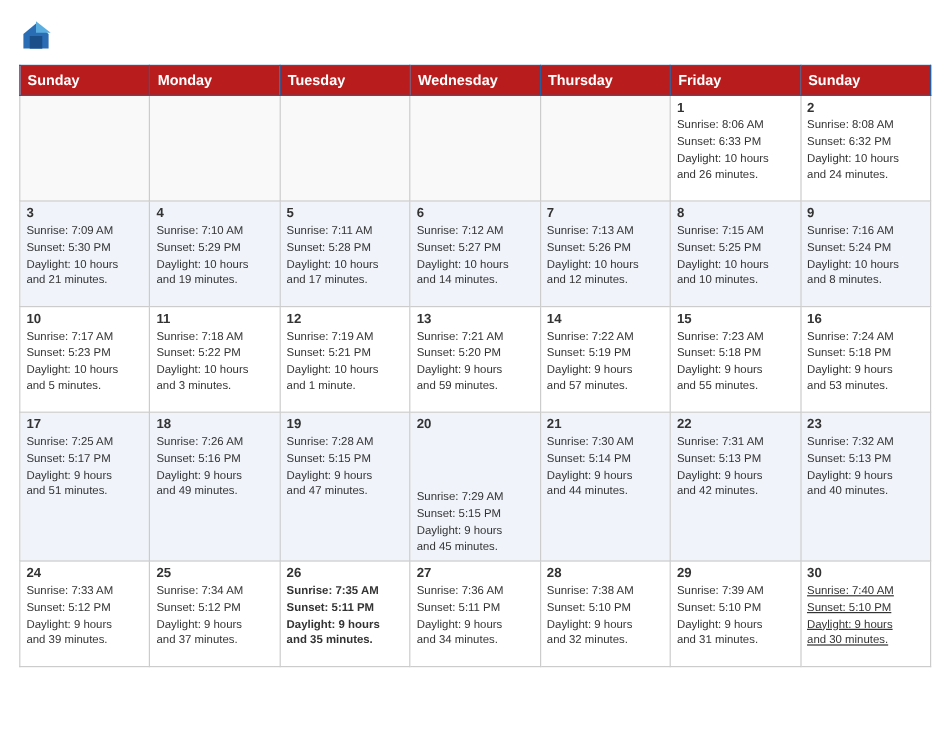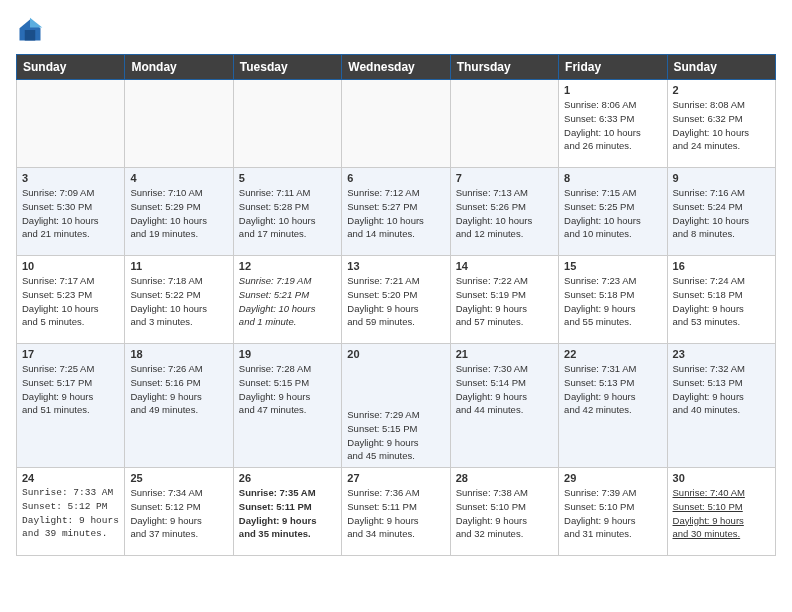--- a/index.html
+++ b/index.html
@@ -56,21 +56,21 @@
     .location {
       font-size: 14px;
       color: #444;
     }
     .calendar {
       width: 100%;
       border-collapse: collapse;
       border: 1px solid #ccc;
     }
     .calendar th {
-      background: #404040;
+      background: #b91c1c;
       color: #fff;
       font-size: 12px;
       font-weight: bold;
       padding: 5px 6px;
       text-align: left;
       border: 1px solid #2060a0;
     }
     .calendar td {
       width: 108px;
       vertical-align: top;
@@ -219,21 +219,21 @@
           </td>
           <td>
             <span class="day-num">11</span>
             <div class="day-info" style="white-space: pre-line;">Sunrise: 7:18 AM
 Sunset: 5:22 PM
 Daylight: 10 hours
 and 3 minutes.</div>
           </td>
           <td>
             <span class="day-num">12</span>
-            <div class="day-info" style="white-space: pre-line; font-style: italic;">Sunrise: 7:19 AM
+            <div class="day-info" style="white-space: pre-line;">Sunrise: 7:19 AM
 Sunset: 5:21 PM
 Daylight: 10 hours
 and 1 minute.</div>
           </td>
           <td>
             <span class="day-num">13</span>
             <div class="day-info" style="white-space: pre-line;">Sunrise: 7:21 AM
 Sunset: 5:20 PM
 Daylight: 9 hours
 and 59 minutes.</div>
@@ -307,21 +307,21 @@
             <span class="day-num">23</span>
             <div class="day-info" style="white-space: pre-line;">Sunrise: 7:32 AM
 Sunset: 5:13 PM
 Daylight: 9 hours
 and 40 minutes.</div>
           </td>
         </tr>
         <tr>
           <td>
             <span class="day-num">24</span>
-            <div class="day-info" style="white-space: pre-line; font-family: Liberation Mono, monospace;">Sunrise: 7:33 AM
+            <div class="day-info" style="white-space: pre-line;">Sunrise: 7:33 AM
 Sunset: 5:12 PM
 Daylight: 9 hours
 and 39 minutes.</div>
           </td>
           <td>
             <span class="day-num">25</span>
             <div class="day-info" style="white-space: pre-line;">Sunrise: 7:34 AM
 Sunset: 5:12 PM
 Daylight: 9 hours
 and 37 minutes.</div>

